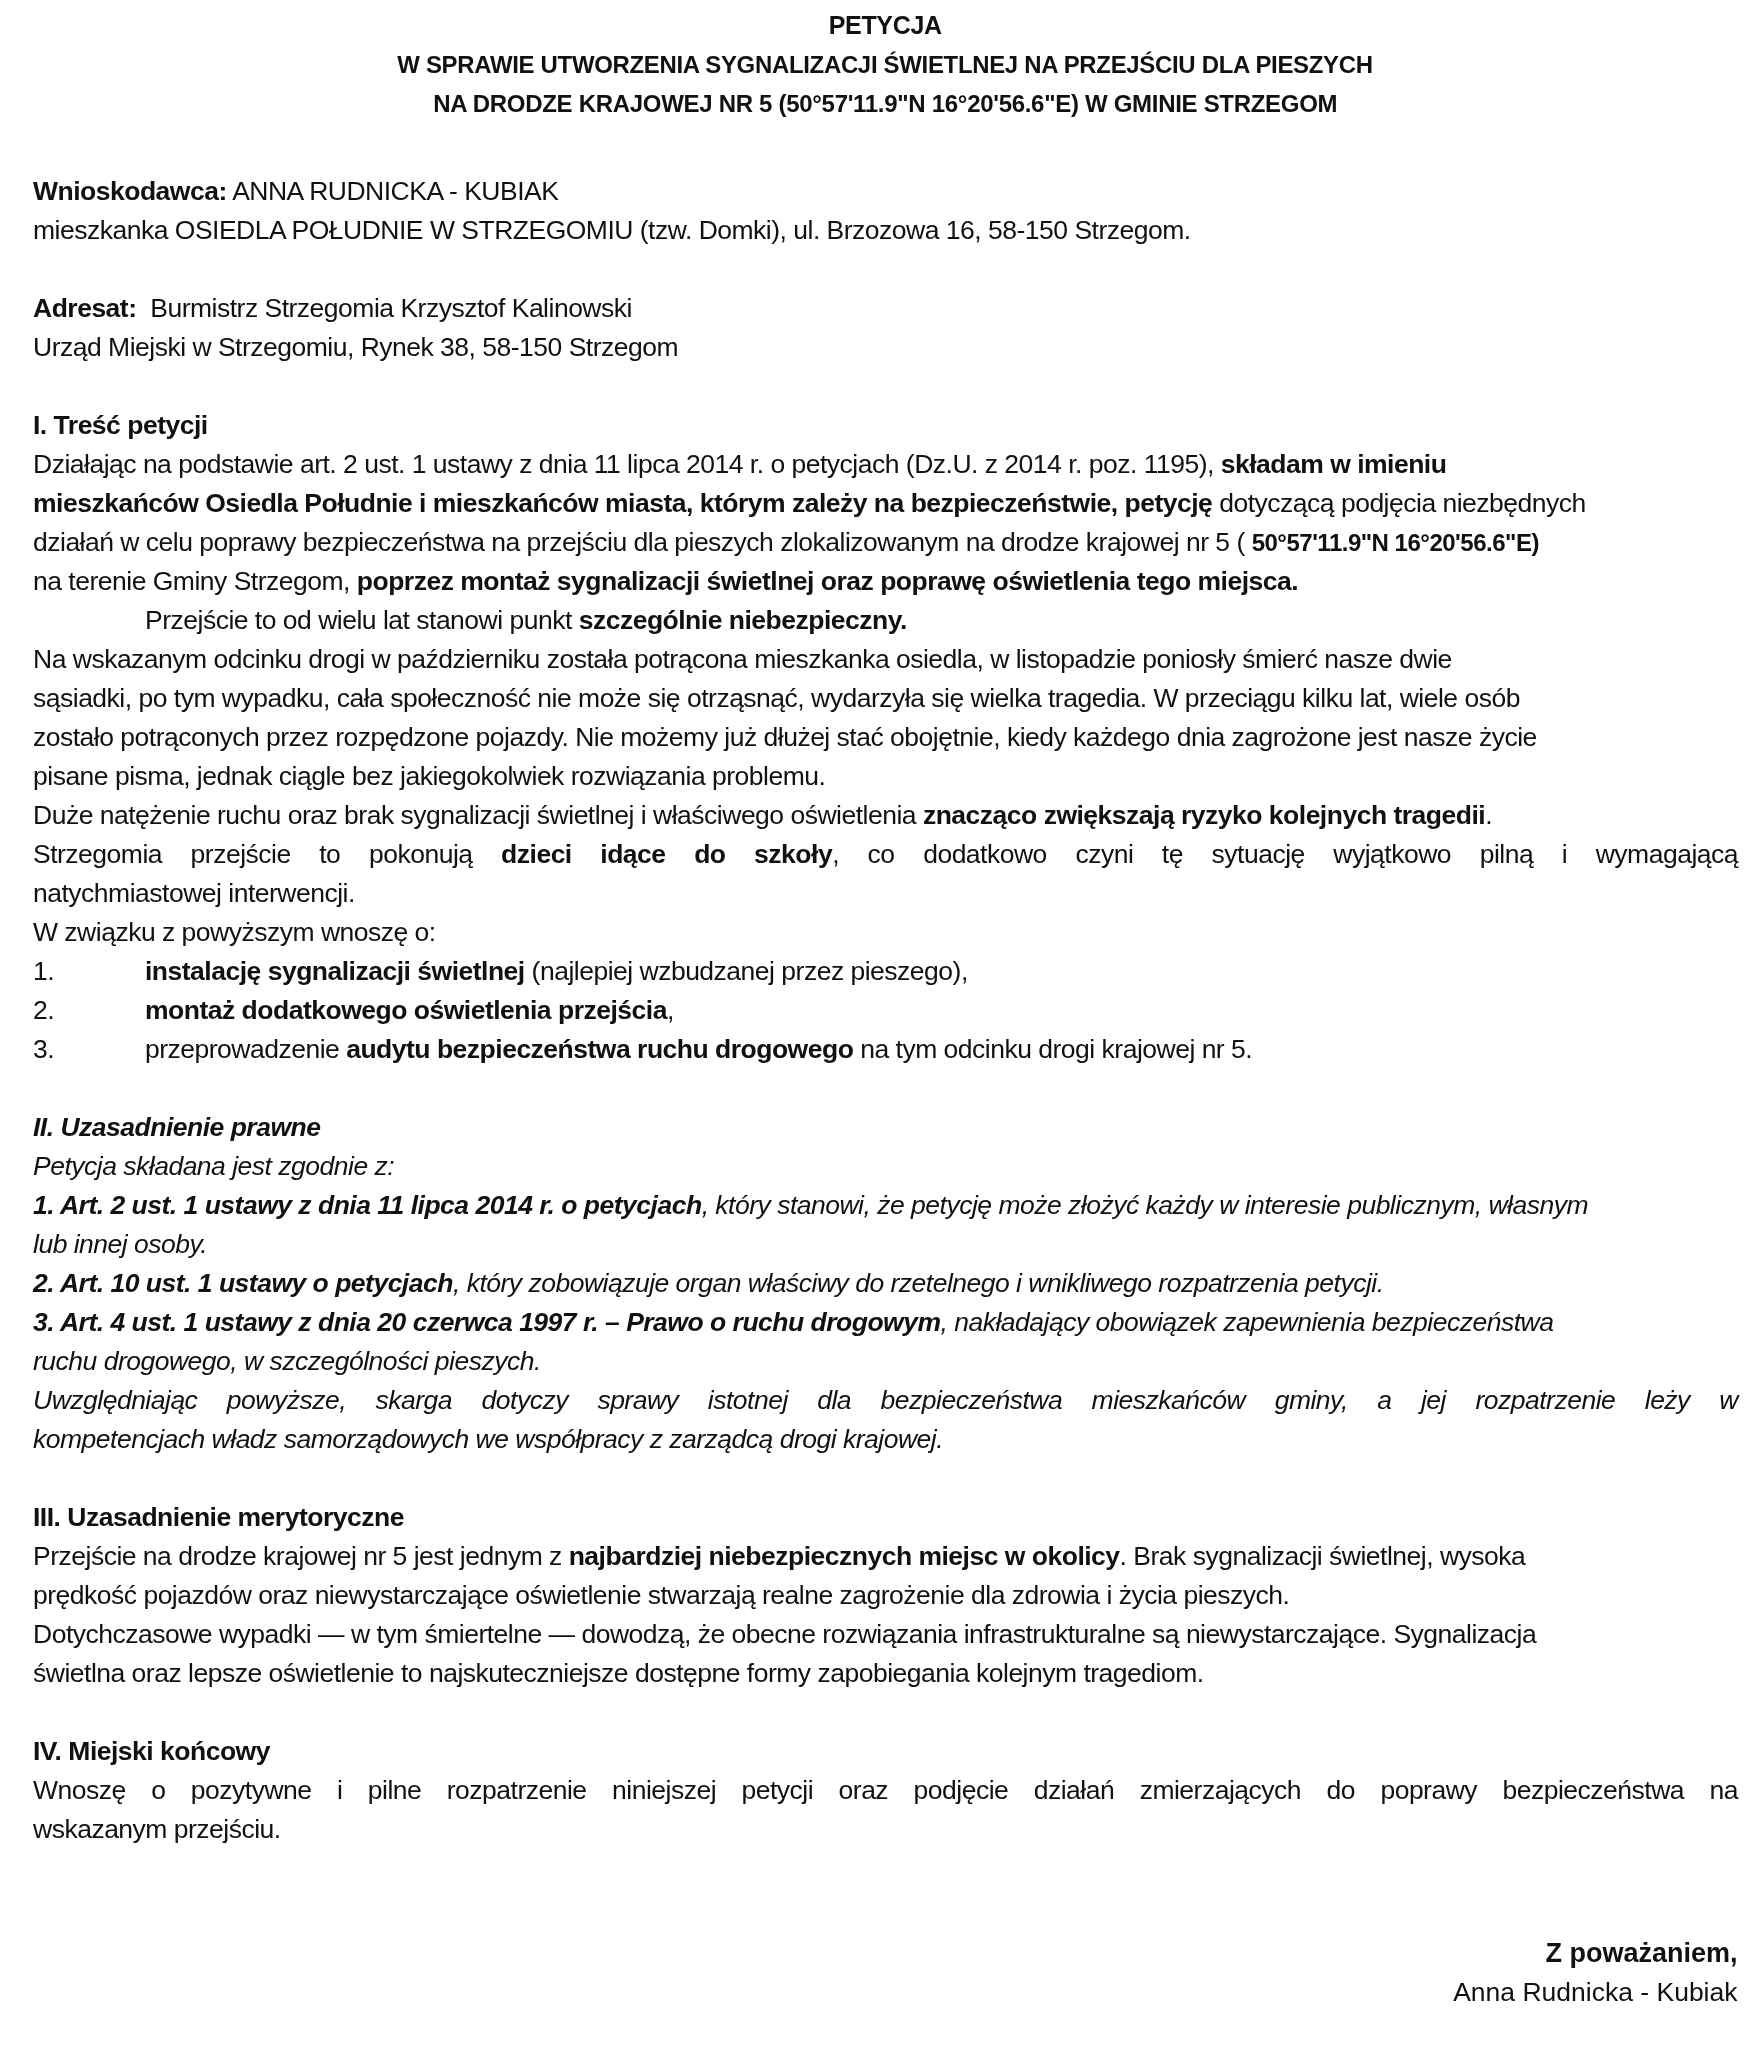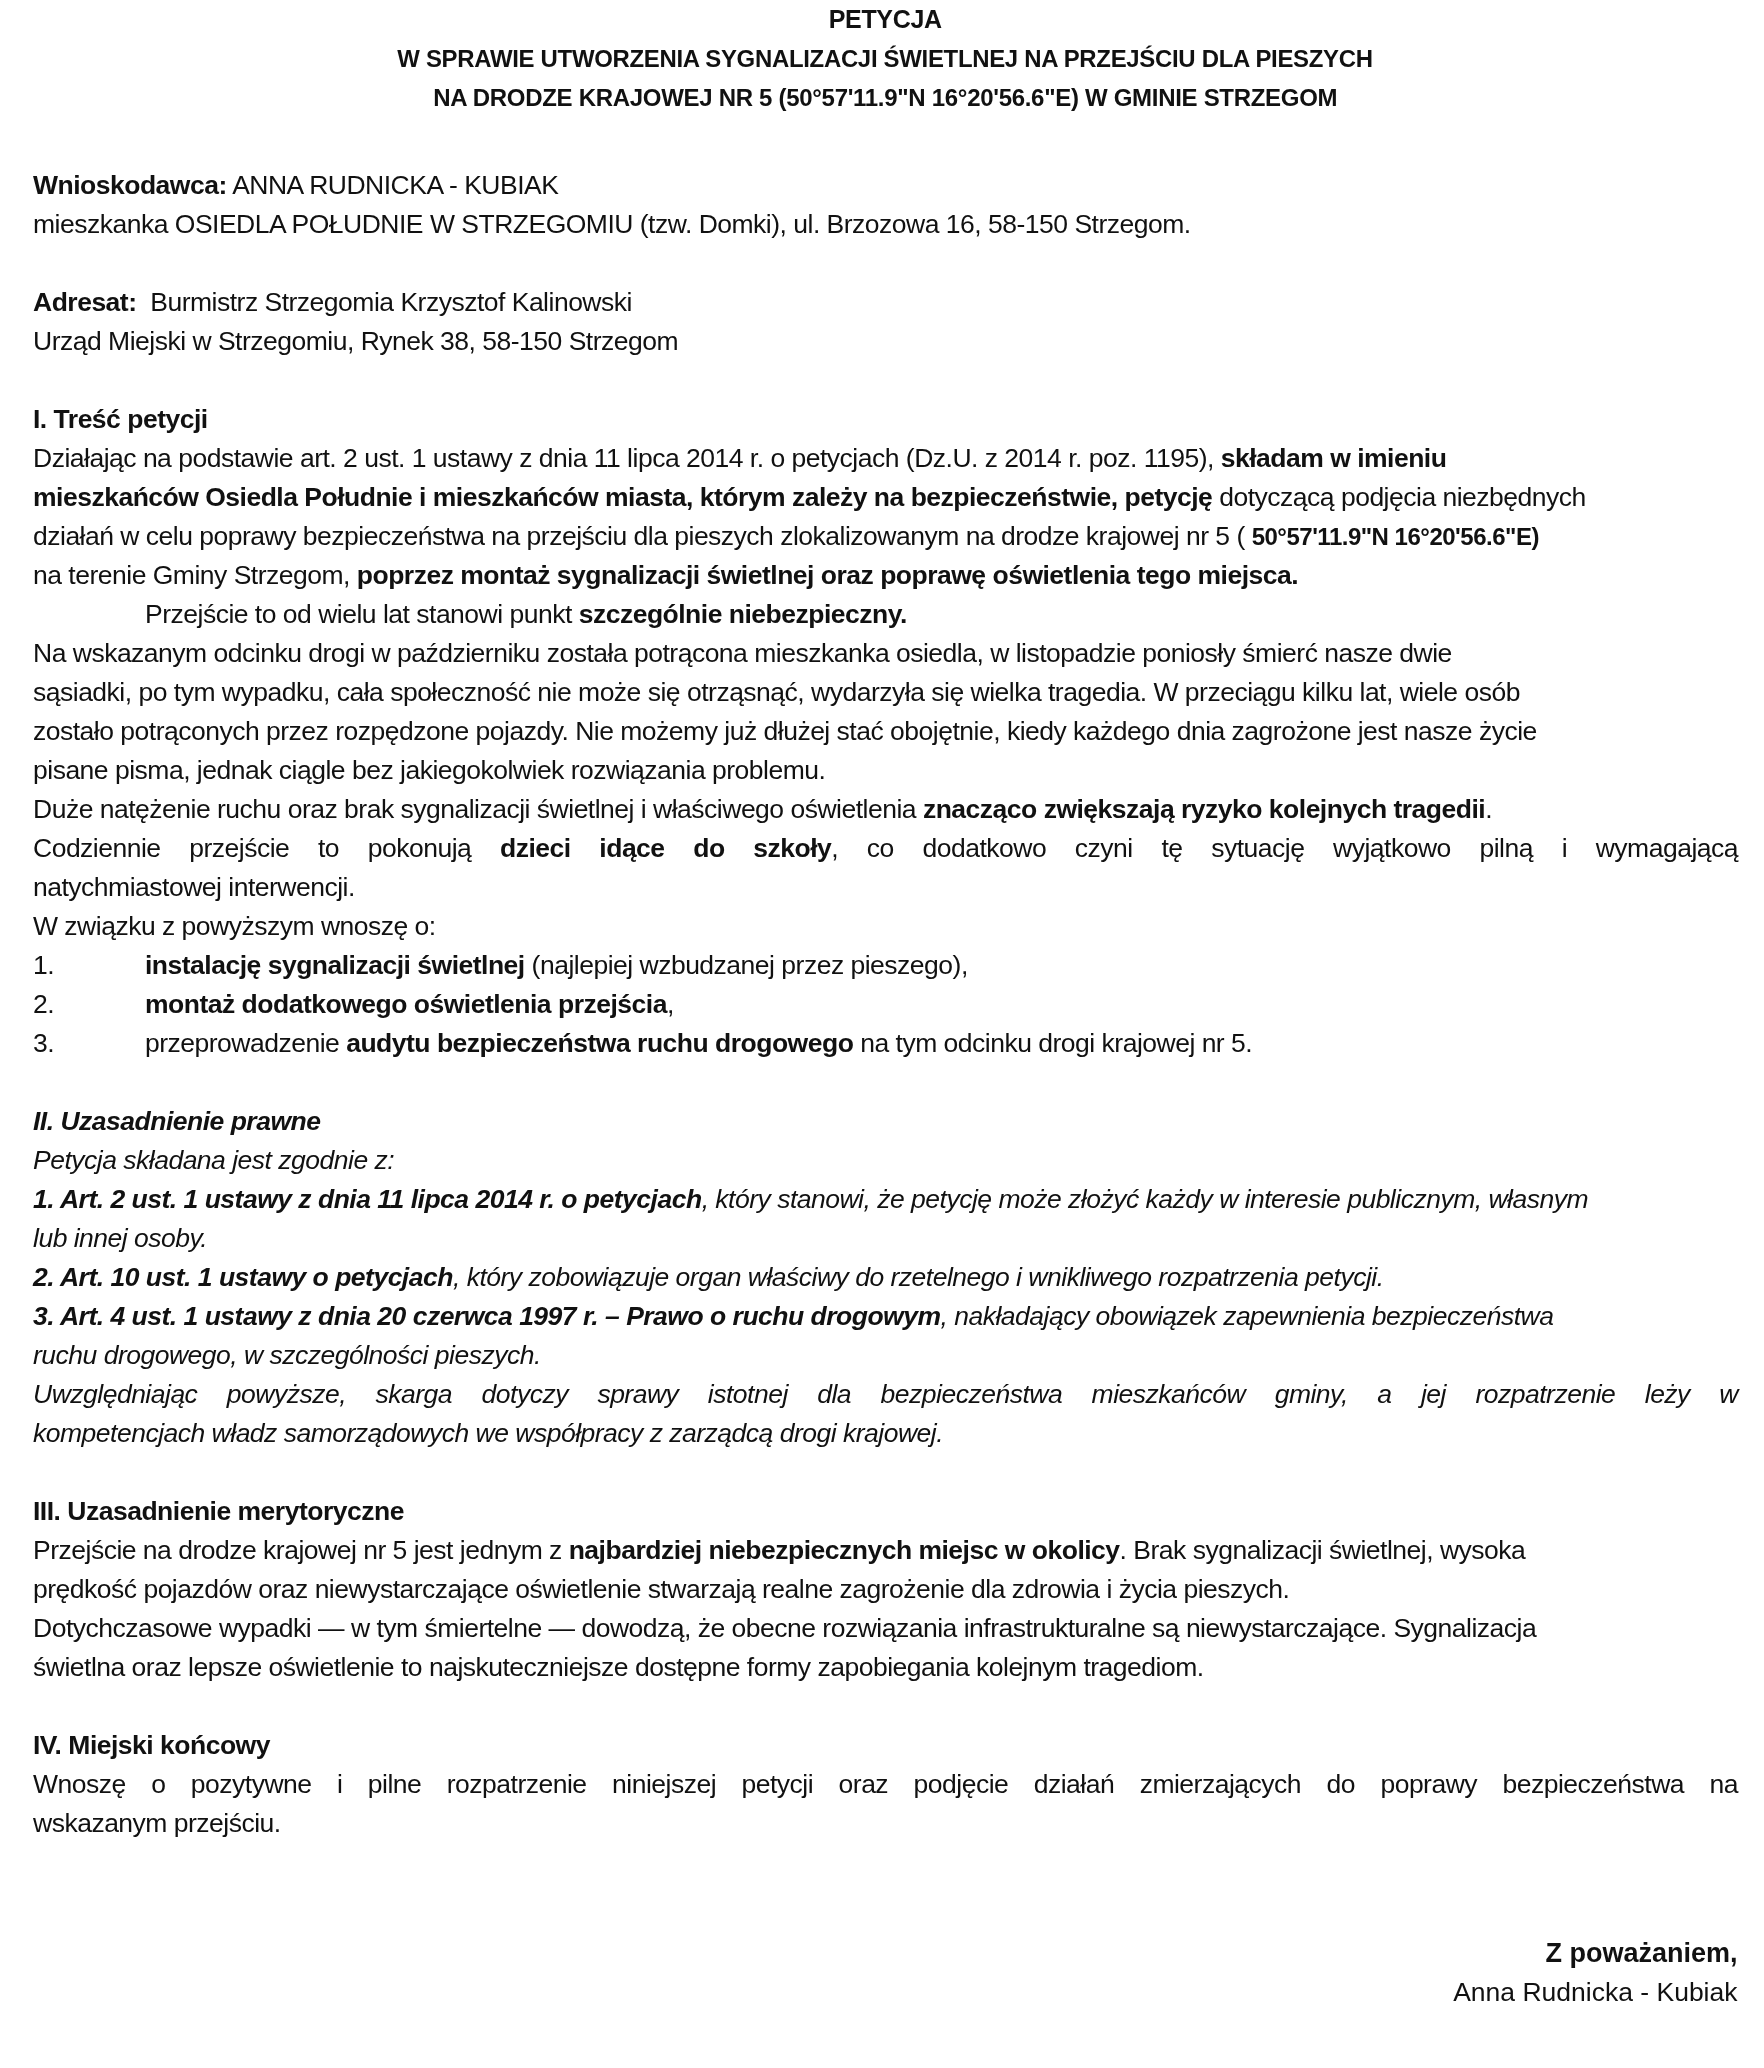--- a/index.html
+++ b/index.html
@@ -16,21 +16,21 @@
     }
     .page {
       position: relative;
       width: 1764px;
       height: 2069px;
       box-sizing: border-box;
       padding: 0 26.5px 0 33px;
     }
     .title-block {
       text-align: center;
-      padding-top: 0;
+      padding-top: 6px;
     }
     .title-line {
       font-weight: bold;
       font-size: 24px;
       line-height: 39px;
       letter-spacing: -0.3px;
     }
     .title-line.main { font-size: 25px; }
 
     .row {
@@ -136,21 +136,21 @@
     <div class="row">Na wskazanym odcinku drogi w październiku została potrącona mieszkanka osiedla, w listopadzie poniosły śmierć nasze dwie</div>
     <div class="row">sąsiadki, po tym wypadku, cała społeczność nie może się otrząsnąć, wydarzyła się wielka tragedia. W przeciągu kilku lat, wiele osób</div>
     <div class="row">zostało potrąconych przez rozpędzone pojazdy. Nie możemy już dłużej stać obojętnie, kiedy każdego dnia zagrożone jest nasze życie</div>
     <div class="row">pisane pisma, jednak ciągle bez jakiegokolwiek rozwiązania problemu.</div>
 
     <div class="row">
       <span>Duże natężenie ruchu oraz brak sygnalizacji świetlnej i właściwego oświetlenia </span><span class="b">znacząco zwiększają ryzyko kolejnych tragedii</span><span>.</span>
     </div>
 
     <div class="row justify">
-      <span>Codziennie przejście to pokonują </span><span class="b">dzieci idące do szkoły</span><span>, co dodatkowo czyni tę sytuację wyjątkowo pilną i wymagającą</span>
+      <span>Strzegomia przejście to pokonują </span><span class="b">dzieci idące do szkoły</span><span>, co dodatkowo czyni tę sytuację wyjątkowo pilną i wymagającą</span>
     </div>
     <div class="row">natychmiastowej interwencji.</div>
 
     <div class="row">W związku z powyższym wnoszę o:</div>
 
     <div class="list-row">
       <span class="list-num">1.</span>
       <span><span></span><span class="b">instalację sygnalizacji świetlnej</span><span> (najlepiej wzbudzanej przez pieszego),</span></span>
     </div>
     <div class="list-row">

